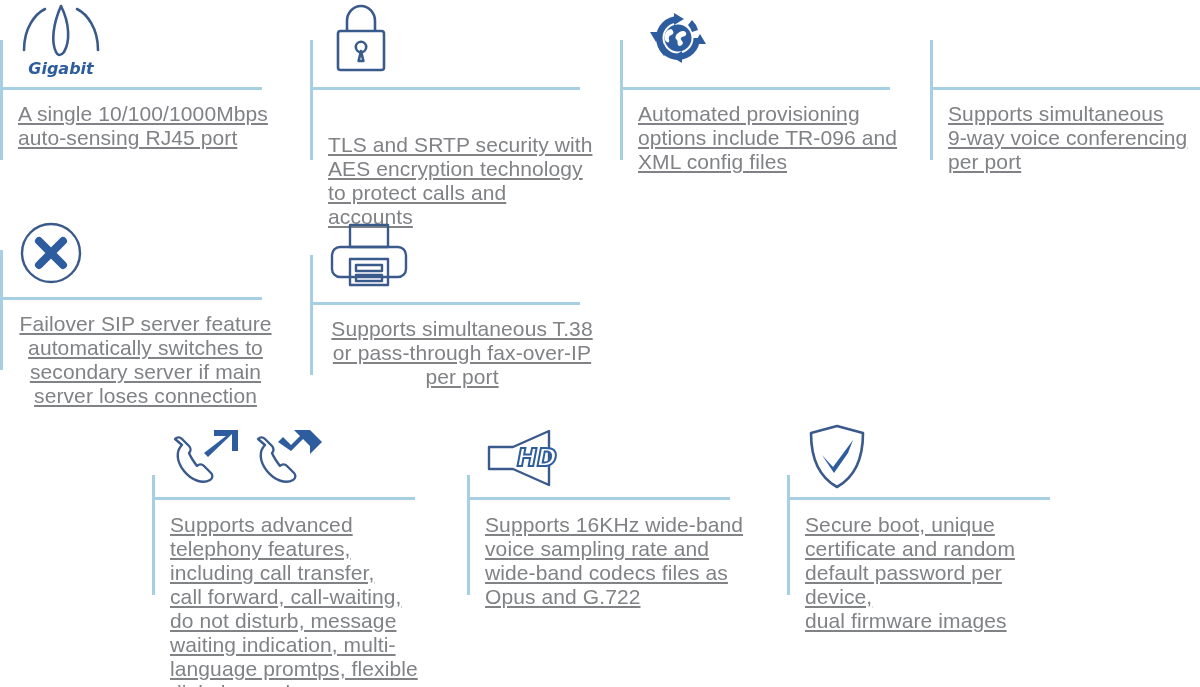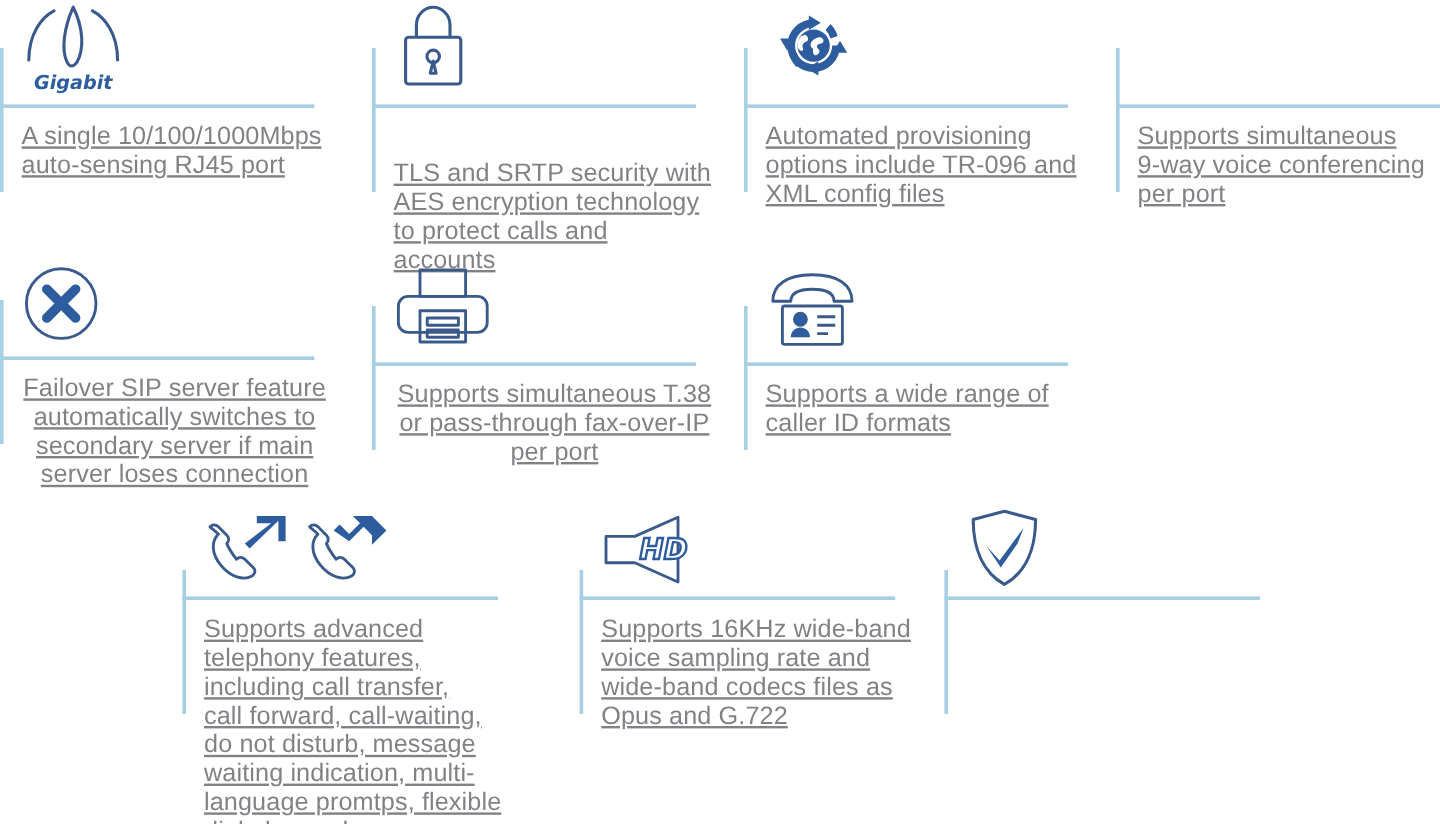--- a/index.html
+++ b/index.html
@@ -159,38 +159,20 @@
           <rect x="28" y="44" width="26" height="6"></rect>
           <rect x="28" y="54" width="26" height="6"></rect>
         </g>
       </svg>
     </div>
     <div class="desc" style="top:62px;width:268px;text-align:center;">Supports simultaneous T.38
 or pass-through fax-over-IP
 per port</div>
   </div>
 
-  <div class="cell" style="left:620px;top:255px;width:290px;height:160px;">
-    <div class="rule-v" style="height:120px;"></div>
-    <div class="rule-h" style="top:47px;width:270px;"></div>
-    <div class="icon-wrap" style="top:-42px;height:78px;">
-      <svg width="78" height="66" viewBox="0 0 78 66">
-        <g fill="none" stroke="#3a5a8c" stroke-width="2.4" stroke-linejoin="round">
-          <path d="M6 26 C6 12 18 4 39 4 C60 4 72 12 72 26 H57 C57 19 50 16 39 16 C28 16 21 19 21 26 Z"></path>
-          <rect x="14" y="30" width="50" height="32" rx="2"></rect>
-          <circle cx="29" cy="41" r="5"></circle>
-          <path d="M21 56 c0-5 4-8 8-8 c4 0 8 3 8 8 z" fill="#2e5d9f" stroke="none"></path>
-          <circle cx="29" cy="41" r="5" fill="#2e5d9f" stroke="none"></circle>
-          <path d="M43 39 h15 M43 46 h15 M43 53 h9"></path>
-        </g>
-      </svg>
-    </div>
-    <div class="desc" style="top:62px;width:265px;">Supports a wide range of
-caller ID formats</div>
-  </div>
 
 
   <div class="cell" style="left:152px;top:475px;width:290px;height:212px;">
     <div class="rule-v" style="height:120px;"></div>
     <div class="rule-h" style="top:22px;width:263px;"></div>
     <div class="icon-wrap" style="top:-52px;height:68px;">
       <svg width="160" height="62" viewBox="0 0 160 62">
         <g fill="none" stroke="#3a5a8c" stroke-width="2.4" stroke-linejoin="round">
           <path d="M12 16 c-6 6 -6 16 2 26 c8 10 19 13 26 9 c3 -2 3 -5 1 -7 l-7 -7 c-2 -2 -5 -2 -7 0 c-3 -4 -6 -8 -8 -13 c2 -2 2 -5 0 -7 l-7 -7 c-2 -2 -5 -2 -7 0 z"></path>
           <path d="M95 16 c-6 6 -6 16 2 26 c8 10 19 13 26 9 c3 -2 3 -5 1 -7 l-7 -7 c-2 -2 -5 -2 -7 0 c-3 -4 -6 -8 -8 -13 c2 -2 2 -5 0 -7 l-7 -7 c-2 -2 -5 -2 -7 0 z"></path>
@@ -205,21 +187,21 @@
     <div class="desc" style="top:38px;width:250px;">Supports advanced
 telephony features,
 including call transfer,
 call forward, call-waiting,
 do not disturb, message
 waiting indication, multi-
 language promtps, flexible
 dial plan and more</div>
   </div>
 
-  <div class="cell" style="left:467px;top:475px;width:290px;height:180px;margin-left:16px;">
+  <div class="cell" style="left:467px;top:475px;width:290px;height:180px;">
     <div class="rule-v" style="height:120px;"></div>
     <div class="rule-h" style="top:22px;width:263px;"></div>
     <div class="icon-wrap" style="top:-50px;height:66px;">
       <svg width="86" height="62" viewBox="0 0 86 62">
         <path d="M4 18 L28 18 L64 2 L64 56 L28 40 L4 40 Z" fill="none" stroke="#3a5a8c" stroke-width="2.4" stroke-linejoin="round"></path>
         <text x="32" y="37" font-family="DejaVu Sans, sans-serif" font-size="24" font-weight="bold" font-style="italic" fill="#ffffff" stroke="#2e5d9f" stroke-width="2">HD</text>
       </svg>
     </div>
     <div class="desc" style="top:38px;width:262px;">Supports 16KHz wide-band
 voice sampling rate and
@@ -229,15 +211,19 @@
 
   <div class="cell" style="left:787px;top:475px;width:290px;height:180px;">
     <div class="rule-v" style="height:120px;"></div>
     <div class="rule-h" style="top:22px;width:263px;"></div>
     <div class="icon-wrap" style="top:-52px;height:68px;">
       <svg width="64" height="68" viewBox="0 0 64 68">
         <path d="M32 3 L58 10 C58 34 50 54 32 64 C14 54 6 34 6 10 Z" fill="none" stroke="#3a5a8c" stroke-width="2.6" stroke-linejoin="round"></path>
         <path d="M17 32 L28 44 L48 17 L43 30 L29 50 Z" fill="#2e5d9f"></path>
       </svg>
     </div>
+    <div class="desc" style="top:38px;width:265px;">Secure boot, unique
+certificate and random
+default password per device,
+dual firmware images</div>
   </div>
 
 </div>
 
 </body></html>

